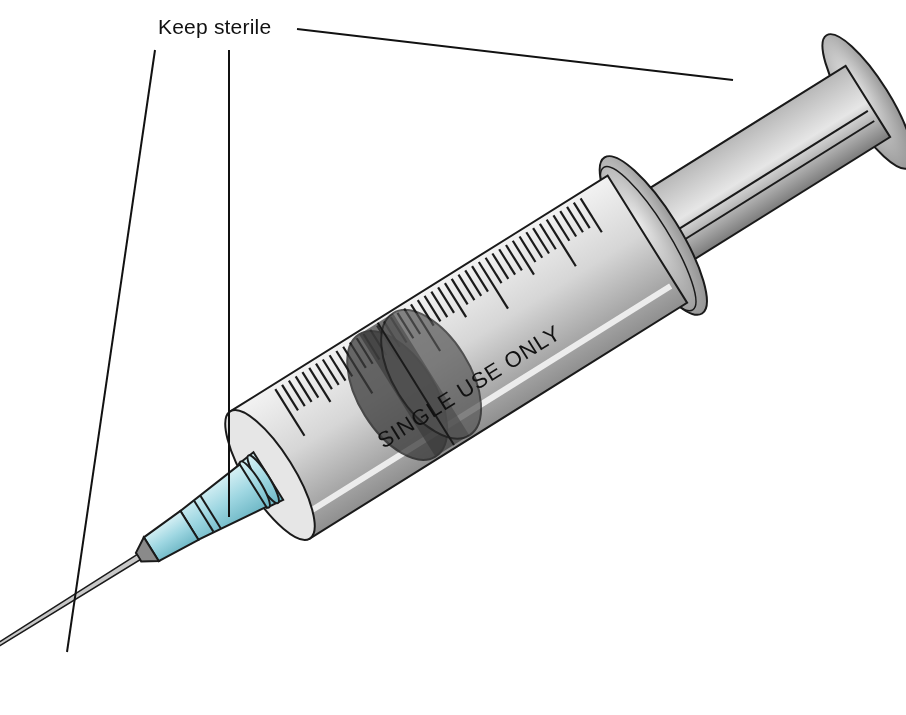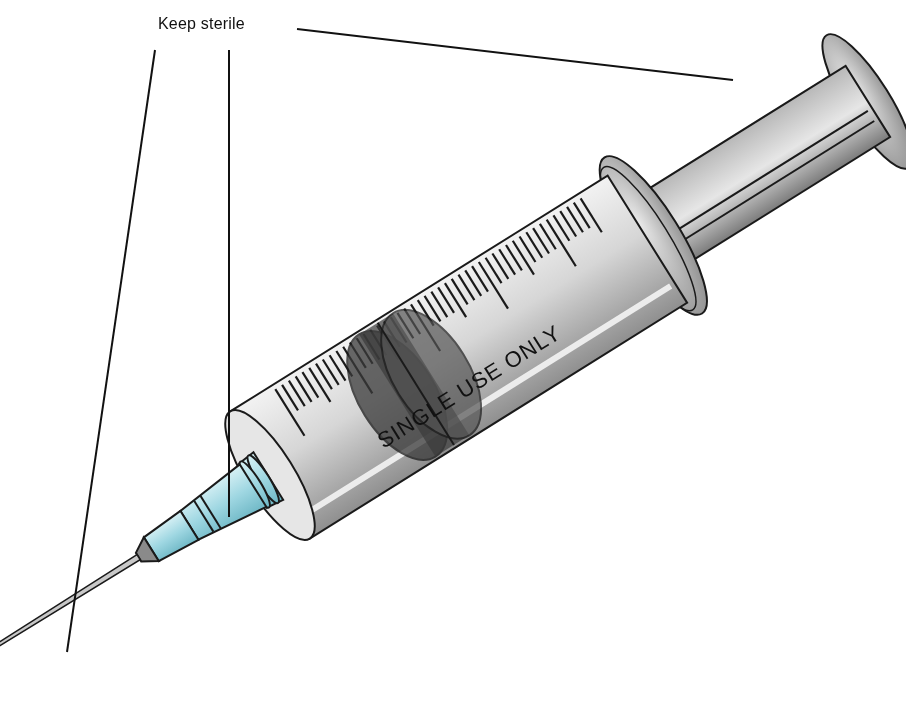--- a/index.html
+++ b/index.html
@@ -1,18 +1,18 @@
 <!DOCTYPE html>
 <html><head>
 <meta charset="utf-8">
 <style>
   html, body { margin:0; padding:0; background:#ffffff; }
   body { width:906px; height:715px; overflow:hidden; position:relative; font-family:"Liberation Sans", sans-serif; }
   .stage { position:absolute; left:0; top:0; width:906px; height:715px; }
-  .callout-label { position:absolute; left:158px; top:15px; font-size:16px; color:#111111; letter-spacing:0.2px; }
+  .callout-label { position:absolute; left:158px; top:15px; font-size:21px; color:#111111; letter-spacing:0.2px; }
   svg { position:absolute; left:0; top:0; }
 </style>
 </head>
 <body>
 
 <div class="stage">
   <svg width="906" height="715" viewBox="0 0 906 715">
     <defs>
       <linearGradient id="gBarrel" x1="0" y1="0" x2="0" y2="1">
         <stop offset="0" stop-color="#f2f2f2"></stop>

